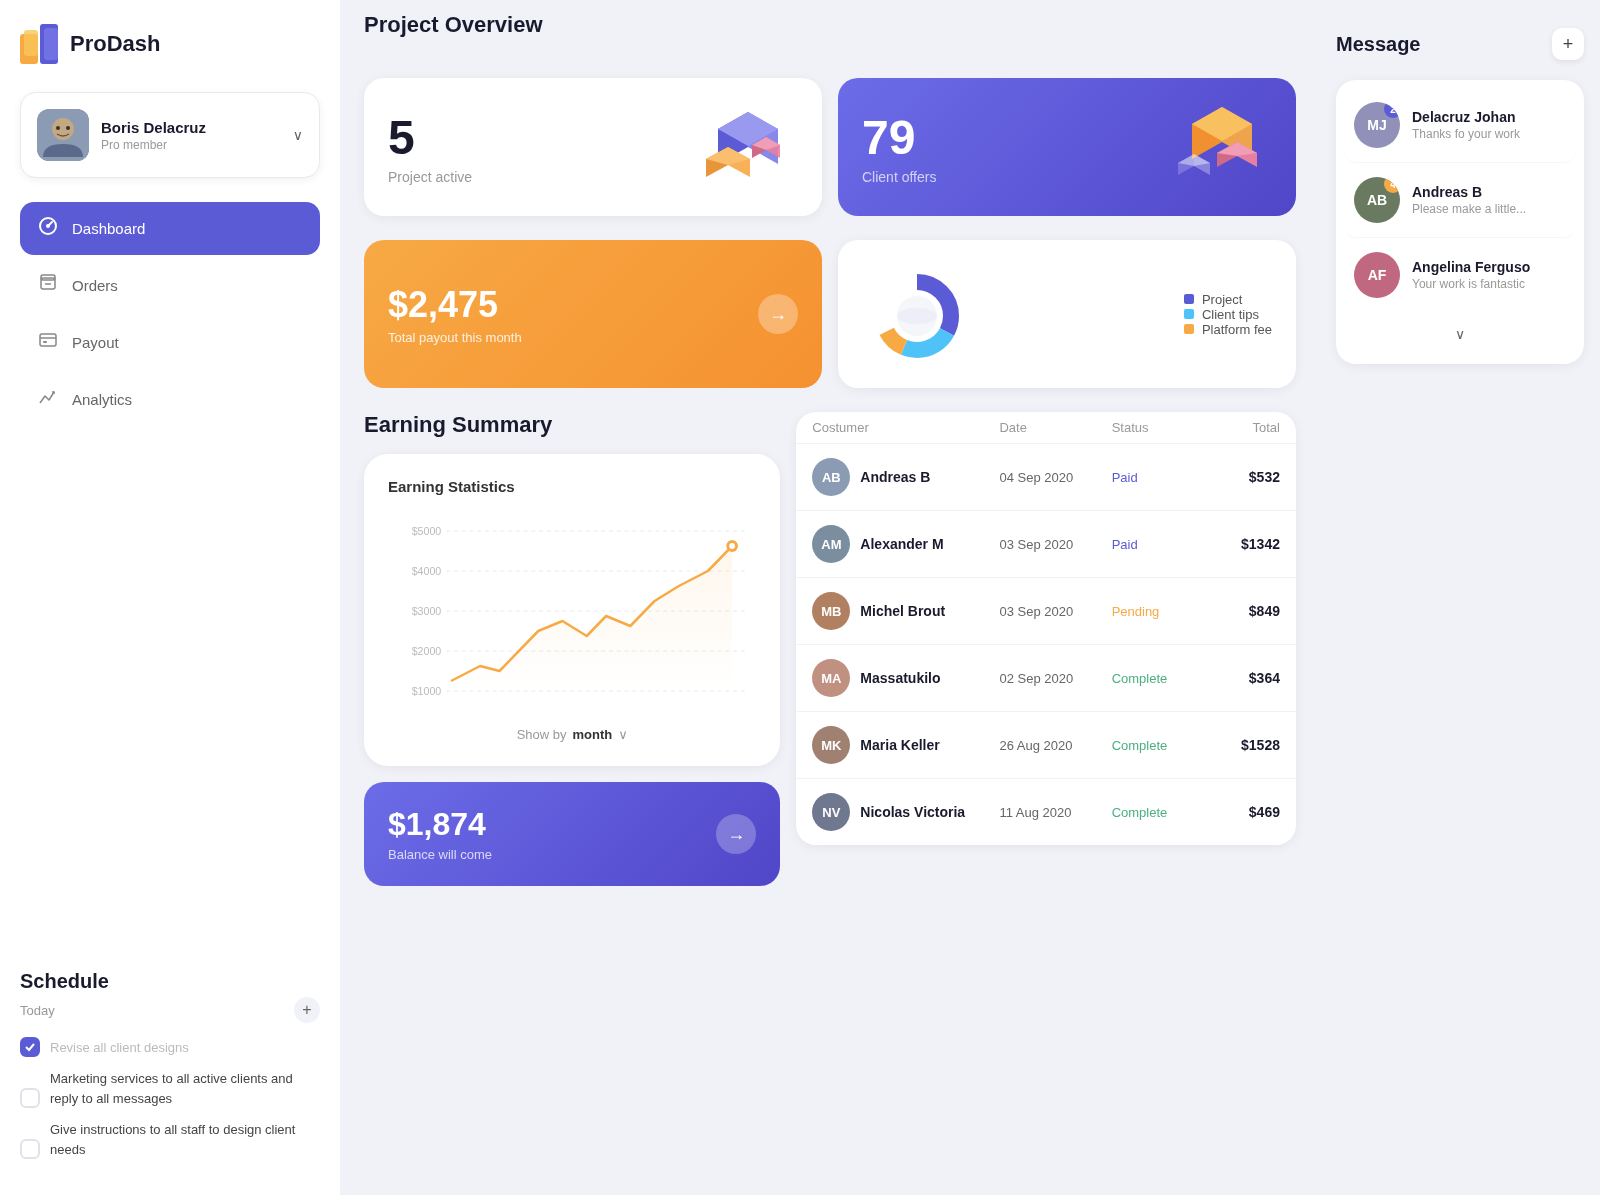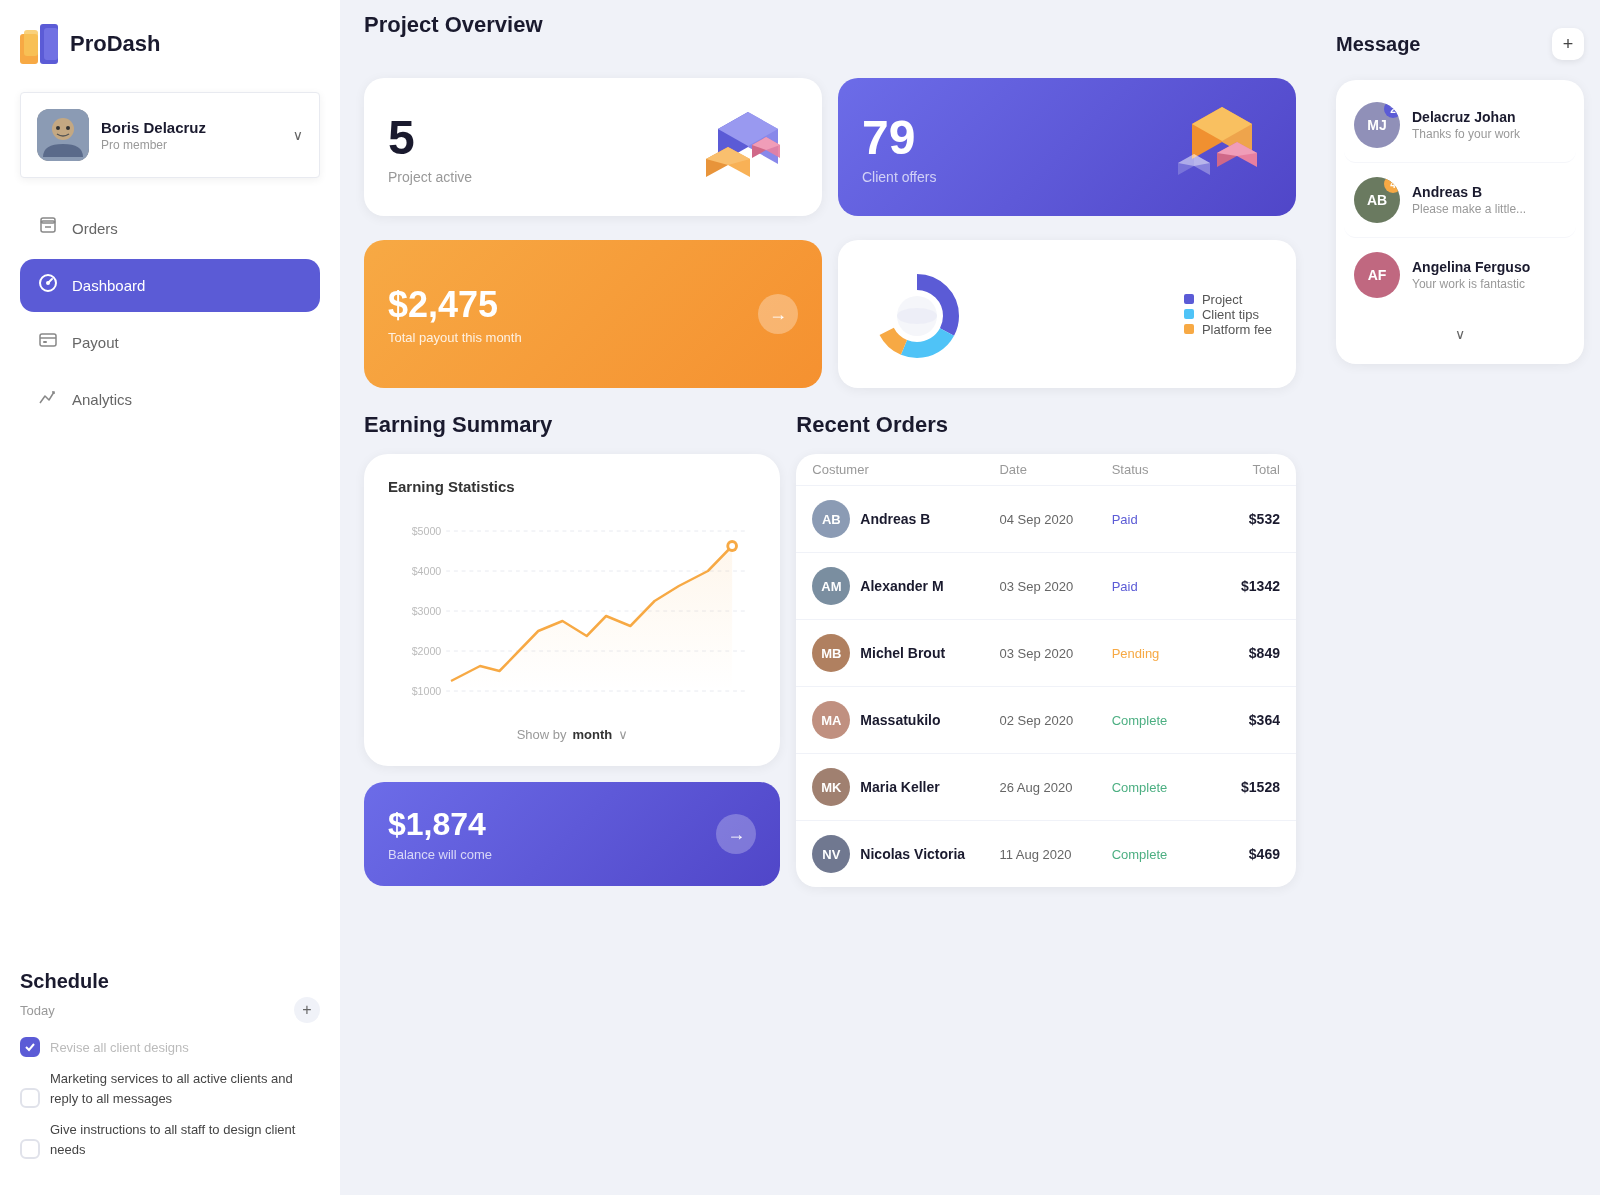--- a/index.html
+++ b/index.html
@@ -33,21 +33,21 @@
       height: 40px;
     }
     .logo-text {
       font-size: 22px;
       font-weight: 700;
       color: #1a1a2e;
     }
     .user-card {
       background: #fff;
       border: 1px solid #e8eaf0;
-      border-radius: 4px;
+      border-radius: 16px;
       padding: 16px;
       display: flex;
       align-items: center;
       gap: 12px;
       margin-bottom: 24px;
       box-shadow: 0 2px 8px rgba(0,0,0,0.06);
     }
     .user-avatar {
       width: 52px;
       height: 52px;
@@ -417,39 +417,39 @@
       </div>
     </div>
     <div class="user-info">
       <div class="user-name">Boris Delacruz</div>
       <div class="user-role">Pro member</div>
     </div>
     <span class="chevron-down">∨</span>
   </div>
 
   <nav>
+    <div class="nav-item active">
+      <span class="nav-icon">
+        <svg width="20" height="20" viewBox="0 0 20 20" fill="none">
+          <circle cx="10" cy="10" r="8" stroke="white" stroke-width="2" fill="none"></circle>
+          <path d="M10 10 L14 6" stroke="white" stroke-width="2" stroke-linecap="round"></path>
+          <circle cx="10" cy="10" r="2" fill="white"></circle>
+        </svg>
+      </span>
+      <span>Dashboard</span>
+    </div>
     <div class="nav-item">
       <span class="nav-icon">
         <svg width="20" height="20" viewBox="0 0 20 20" fill="none">
           <rect x="3" y="5" width="14" height="11" rx="2" stroke="#888" stroke-width="1.5" fill="none"></rect>
           <rect x="3" y="2" width="14" height="5" rx="2" stroke="#888" stroke-width="1.5" fill="none"></rect>
           <line x1="7" y1="11" x2="13" y2="11" stroke="#888" stroke-width="1.5"></line>
         </svg>
       </span>
       <span>Orders</span>
-    </div>
-    <div class="nav-item active">
-      <span class="nav-icon">
-        <svg width="20" height="20" viewBox="0 0 20 20" fill="none">
-          <circle cx="10" cy="10" r="8" stroke="white" stroke-width="2" fill="none"></circle>
-          <path d="M10 10 L14 6" stroke="white" stroke-width="2" stroke-linecap="round"></path>
-          <circle cx="10" cy="10" r="2" fill="white"></circle>
-        </svg>
-      </span>
-      <span>Dashboard</span>
     </div>
     <div class="nav-item">
       <span class="nav-icon">
         <svg width="20" height="20" viewBox="0 0 20 20" fill="none">
           <rect x="2" y="4" width="16" height="12" rx="2" stroke="#888" stroke-width="1.5" fill="none"></rect>
           <line x1="2" y1="8" x2="18" y2="8" stroke="#888" stroke-width="1.5"></line>
           <rect x="5" y="11" width="4" height="2" rx="1" fill="#888"></rect>
         </svg>
       </span>
       <span>Payout</span>
@@ -621,21 +621,20 @@
       <div class="balance-card">
         <div>
           <div class="balance-amount">$1,874</div>
           <div class="balance-label">Balance will come</div>
         </div>
         <div class="arrow-circle" style="background:rgba(255,255,255,0.25)">→</div>
       </div>
     </div>
 
     <div class="orders-section">
-      <div class="section-title">Recent Orders</div>
       <div class="card-white" style="padding:0; overflow:hidden;">
         <div class="table-header">
           <span>Costumer</span>
           <span>Date</span>
           <span>Status</span>
           <span style="text-align:right;">Total</span>
         </div>
 
         <div id="orders-rows">
             <div class="table-row">

